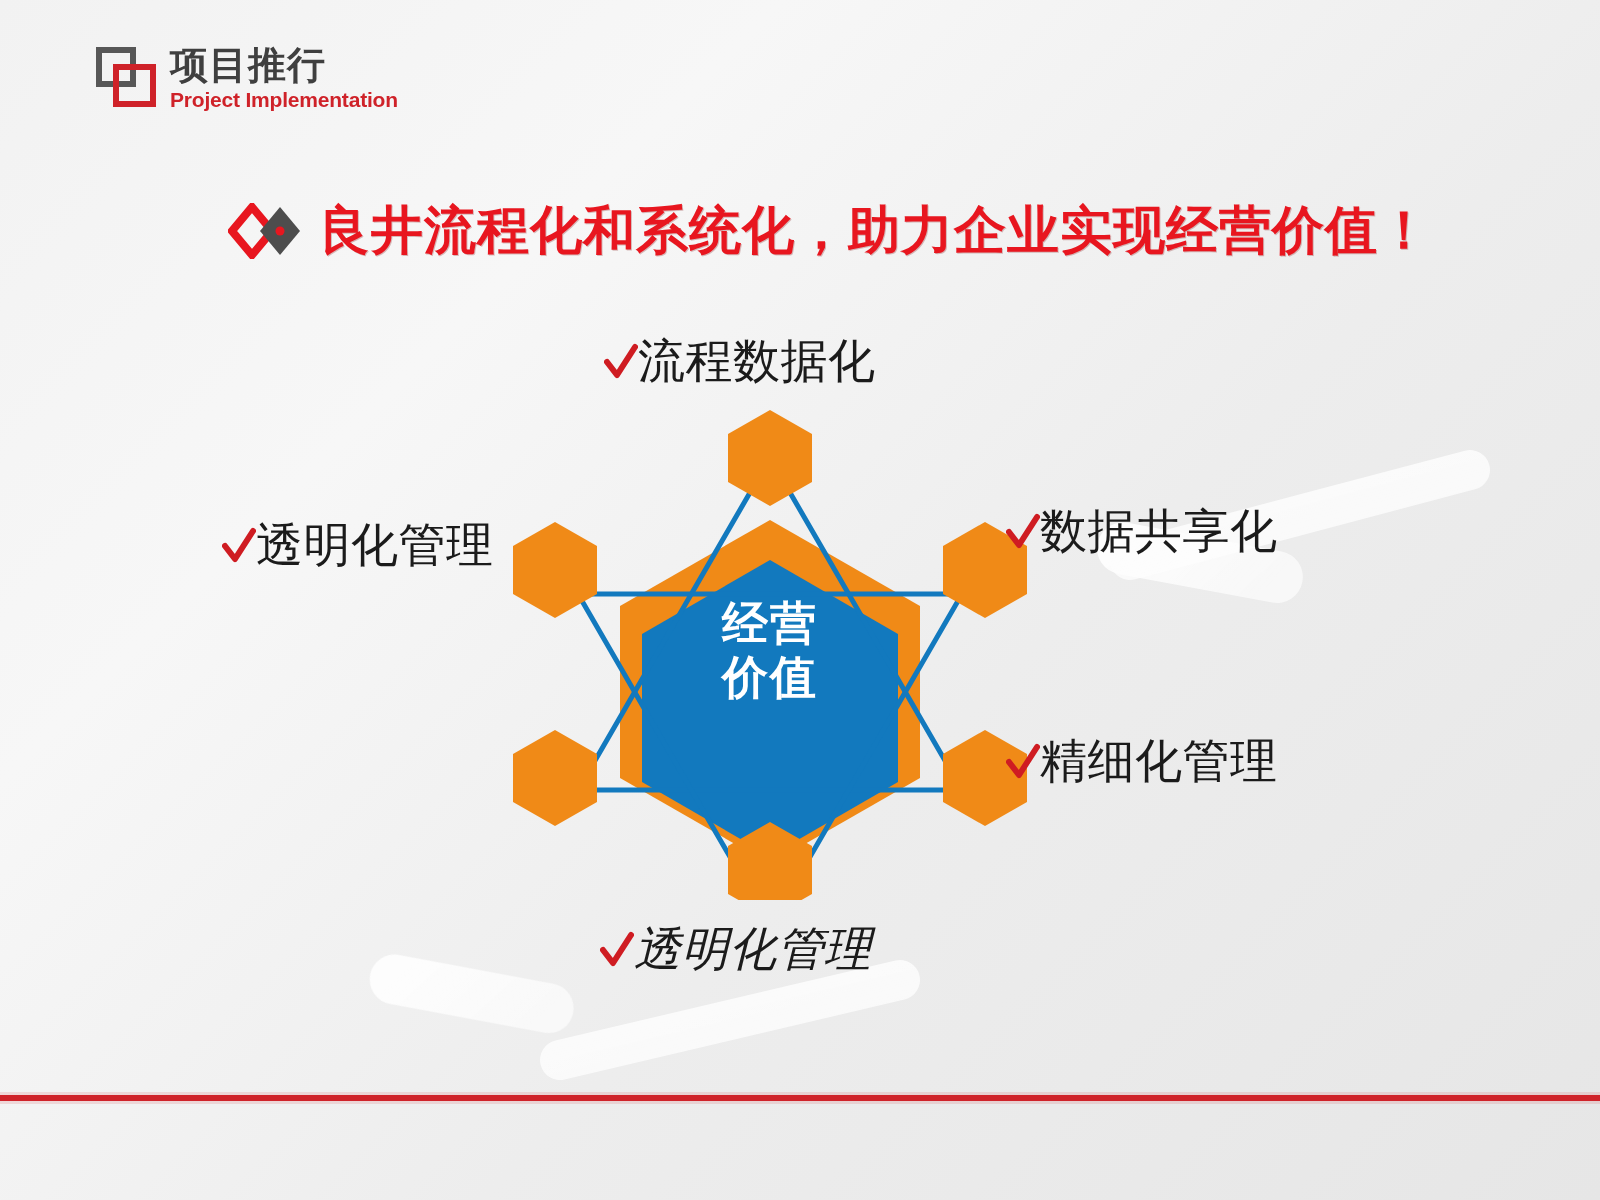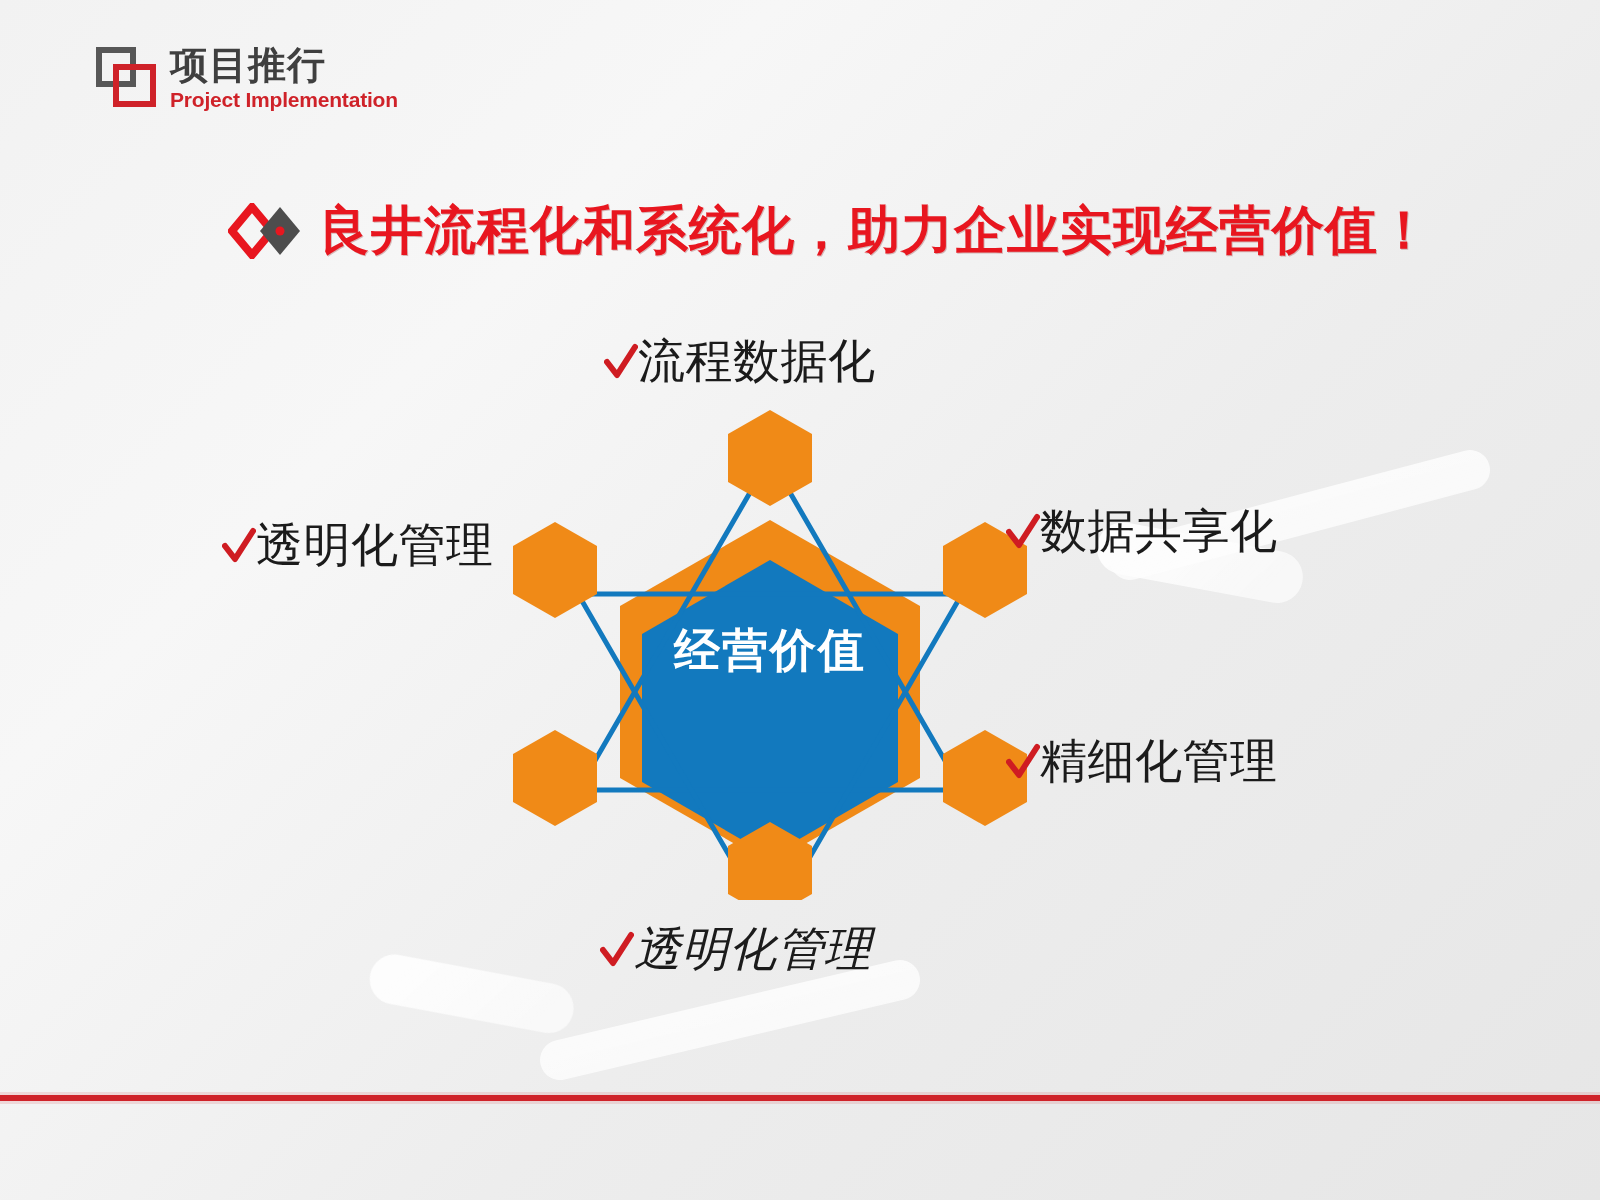--- a/index.html
+++ b/index.html
@@ -138,21 +138,21 @@
     height: 500px;
   }
 
   #center-text {
     position: absolute;
     left: 0;
     top: 0;
     width: 600px;
     height: 500px;
     display: flex;
-    flex-direction: row;
+    flex-direction: column;
     align-items: center;
     justify-content: center;
     pointer-events: none;
   }
   #center-text .cline {
     font-size: 46px;
     font-weight: bold;
     color: #ffffff;
     line-height: 1.18;
     letter-spacing: 2px;

